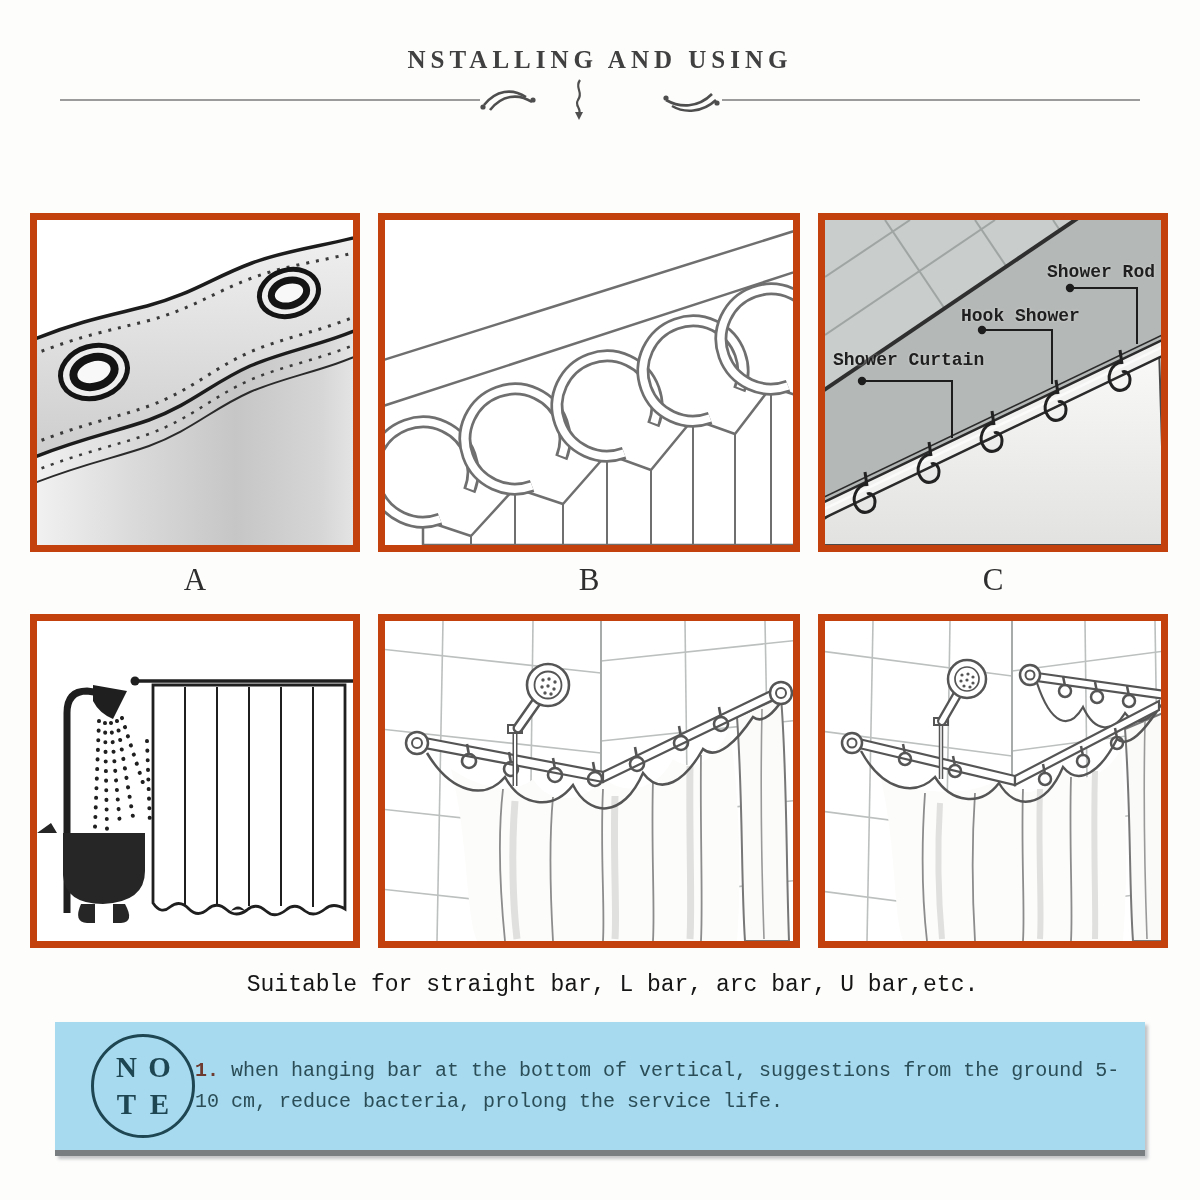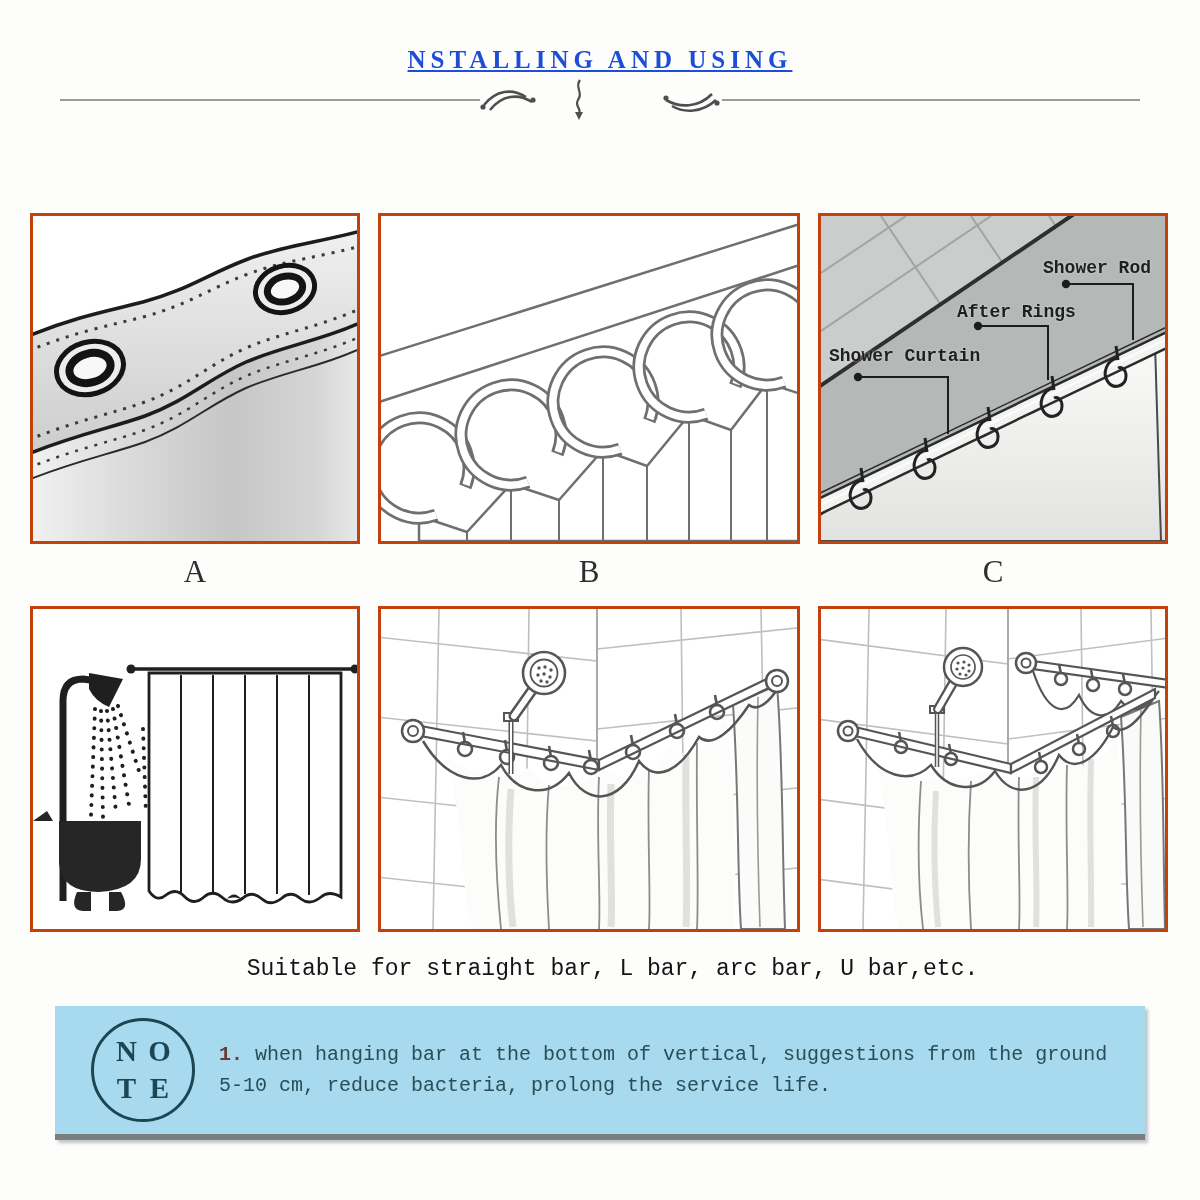--- a/index.html
+++ b/index.html
@@ -1,45 +1,45 @@
 <!DOCTYPE html>
 <html><head>
 <meta charset="utf-8">
 <style>
   html,body{margin:0;padding:0;background:#ffffff;}
   .page{width:1200px;height:1200px;position:relative;background:#fdfdfc;overflow:hidden;
         font-family:"Liberation Mono", monospace;}
   
   .header{text-align:center;padding-top:46px;}
   .page-title{font-family:"Liberation Serif", serif;font-size:25px;font-weight:700;
-              letter-spacing:5px;color:#1d4ed8;text-decoration:underline;}
+              letter-spacing:5px;color:#404040;}
   .divider-wrap{width:1080px;margin:4px auto 0;}
   
   .grid{display:grid;grid-template-columns:330px 422px 350px;column-gap:18px;padding:0 30px;}
   .grid.top{margin-top:88px;}
-  .panel{border:3px solid #c2410c;background:#ffffff;position:relative;overflow:hidden;}
+  .panel{border:7px solid #c2410c;background:#ffffff;position:relative;overflow:hidden;}
   .panel.h1{height:325px;}
   .panel.h2{height:320px;}
   .panel svg{display:block;}
   .labels-row{display:grid;grid-template-columns:330px 422px 350px;column-gap:18px;padding:0 30px;
               margin-top:10px;height:52px;}
   .abc{font-family:"Liberation Serif", serif;font-size:31px;color:#2e2e2e;text-align:center;}
   
   .c-label{position:absolute;font-size:18px;font-weight:bold;color:#1f1f1f;white-space:nowrap;
            text-shadow:0 0 3px rgba(230,232,230,.65);}
   
   .suitable{ text-align:center;margin-top:24px;font-size:23px;color:#151515;padding-left:25px;}
   
   .note-box{margin:24px 55px 0;height:128px;background:#a7daee;display:flex;align-items:center;
             border-bottom:6px solid #797e81;box-shadow:3px 3px 3px rgba(120,125,128,.45);}
   .note-badge{width:104px;height:104px;margin-left:36px;flex-shrink:0;border:3px solid #1e4552;
               border-radius:50%;box-sizing:border-box;display:grid;grid-template-columns:1fr 1fr;
               align-items:center;justify-items:center;padding:12px 16px;color:#1e4552;
               font-family:"Liberation Serif", serif;font-size:29px;font-weight:bold;line-height:1;}
-  .note-items{flex:1;margin-left:24px;margin-right:16px;color:#2a4d57;font-size:20px;line-height:31px;}
+  .note-items{flex:1;margin-right:16px;color:#2a4d57;font-size:20px;line-height:31px;}
   .note-item{margin:0;}
   .note-item .num{color:#6e3a2f;font-weight:bold;margin-right:12px;}
 </style>
 </head>
 <body>
 
 <div class="page">
 
   <div class="header">
     <div class="page-title">NSTALLING AND USING</div>
@@ -192,21 +192,21 @@
         <g stroke="#1d1d1d" stroke-width="2" fill="none">
           <circle cx="245" cy="68" r="3.2" fill="#1d1d1d"></circle>
             <path d="M 245,68 L 312,68 L 312,124"></path>
           <circle cx="157" cy="110" r="3.2" fill="#1d1d1d"></circle>
             <path d="M 157,110 L 227,110 L 227,164"></path>
           <circle cx="37" cy="161" r="3.2" fill="#1d1d1d"></circle>
             <path d="M 37,161 L 127,161 L 127,218"></path>
         </g>
       </svg>
       <div class="c-label" style="left:222px;top:42px">Shower Rod</div>
-      <div class="c-label" style="left:136px;top:86px">After Rings</div>
+      <div class="c-label" style="left:136px;top:86px">Hook Shower</div>
       <div class="c-label" style="left:8px;top:130px">Shower Curtain</div>
     </div>
   </div>
 
   <div class="labels-row">
     <div class="abc">A</div>
     <div class="abc">B</div>
     <div class="abc">C</div>
   </div>
 

